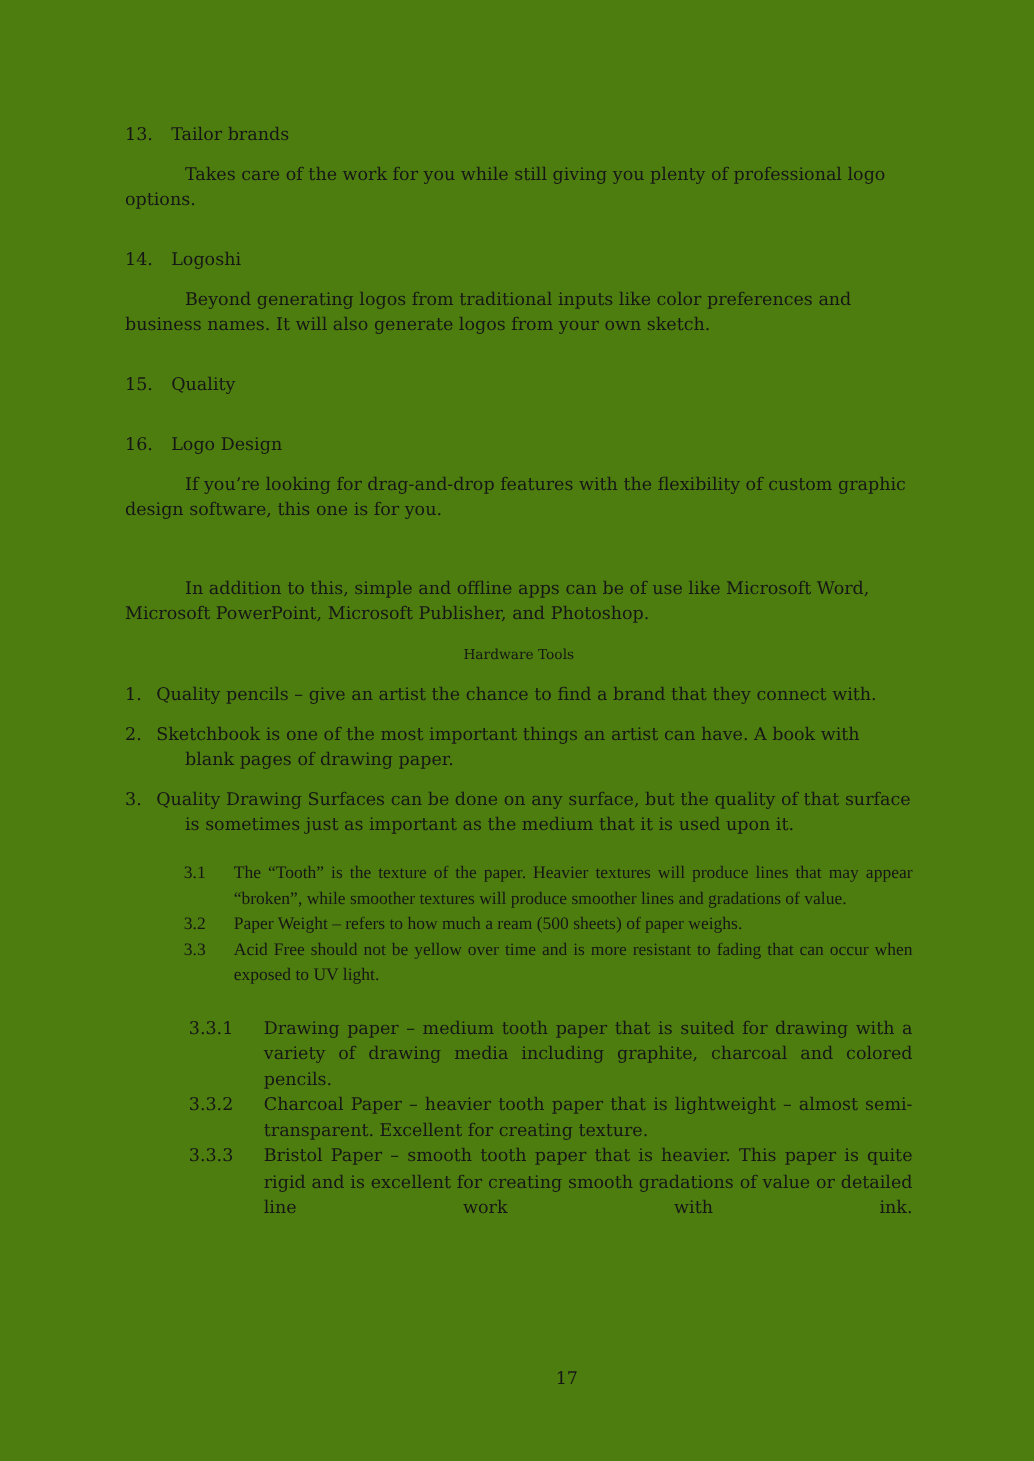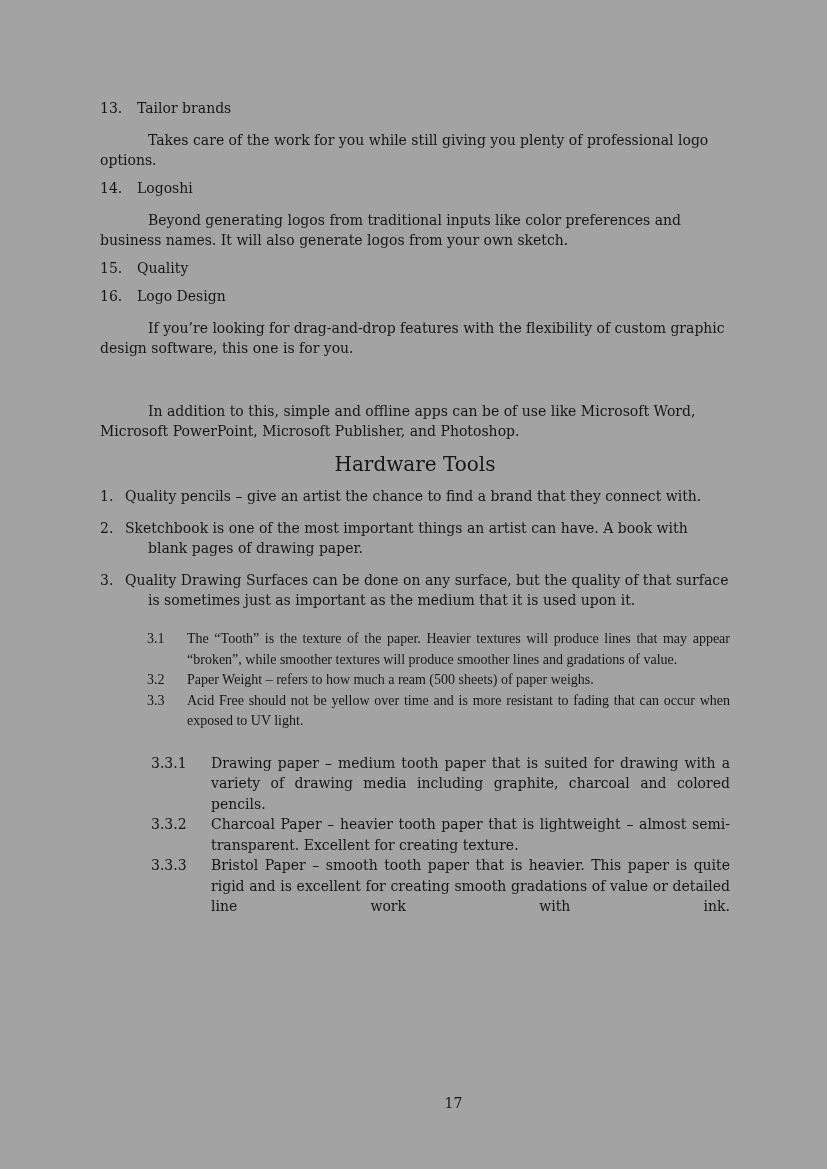--- a/index.html
+++ b/index.html
@@ -1,44 +1,44 @@
 <!DOCTYPE html>
 <html><head>
 <meta charset="utf-8">
 <style>
   html, body { margin: 0; padding: 0; background: #e8e8e8; }
   .page {
     position: relative;
     width: 827px;
     height: 1169px;
     margin: 0 auto;
-    background: #a3a3a3;
+    background: #4d7c0f;
     box-sizing: border-box;
     padding: 98px 97px 0 100px;
     font-family: "DejaVu Serif", "Liberation Serif", serif;
     font-size: 14px;
     line-height: 20px;
     color: #161616;
     overflow: hidden;
   }
   p, div, h2, section { margin: 0; padding: 0; }
 
   
-  .logo-row { margin-top: 8px; }
+  .logo-row { margin-top: 28px; }
   .logo-row:first-child { margin-top: 0; }
   .logo-row .num { display: inline-block; width: 37px; }
 
   
   .body-para { margin-top: 12px; text-indent: 48px; }
   .intro { margin-top: 43px; }
 
   .section-heading {
     margin-top: 13px;
     text-align: center;
-    font-size: 20px;
+    font-size: 11px;
     font-weight: normal;
     line-height: 20px;
   }
 
   
   .hw-row { margin-top: 12px; padding-left: 48px; text-indent: -48px; }
   .hw-row .num { display: inline-block; width: 25px; text-indent: 0; }
 
   
   .sub-list { margin-top: 19px; font-family: Liberation Serif, serif; }

